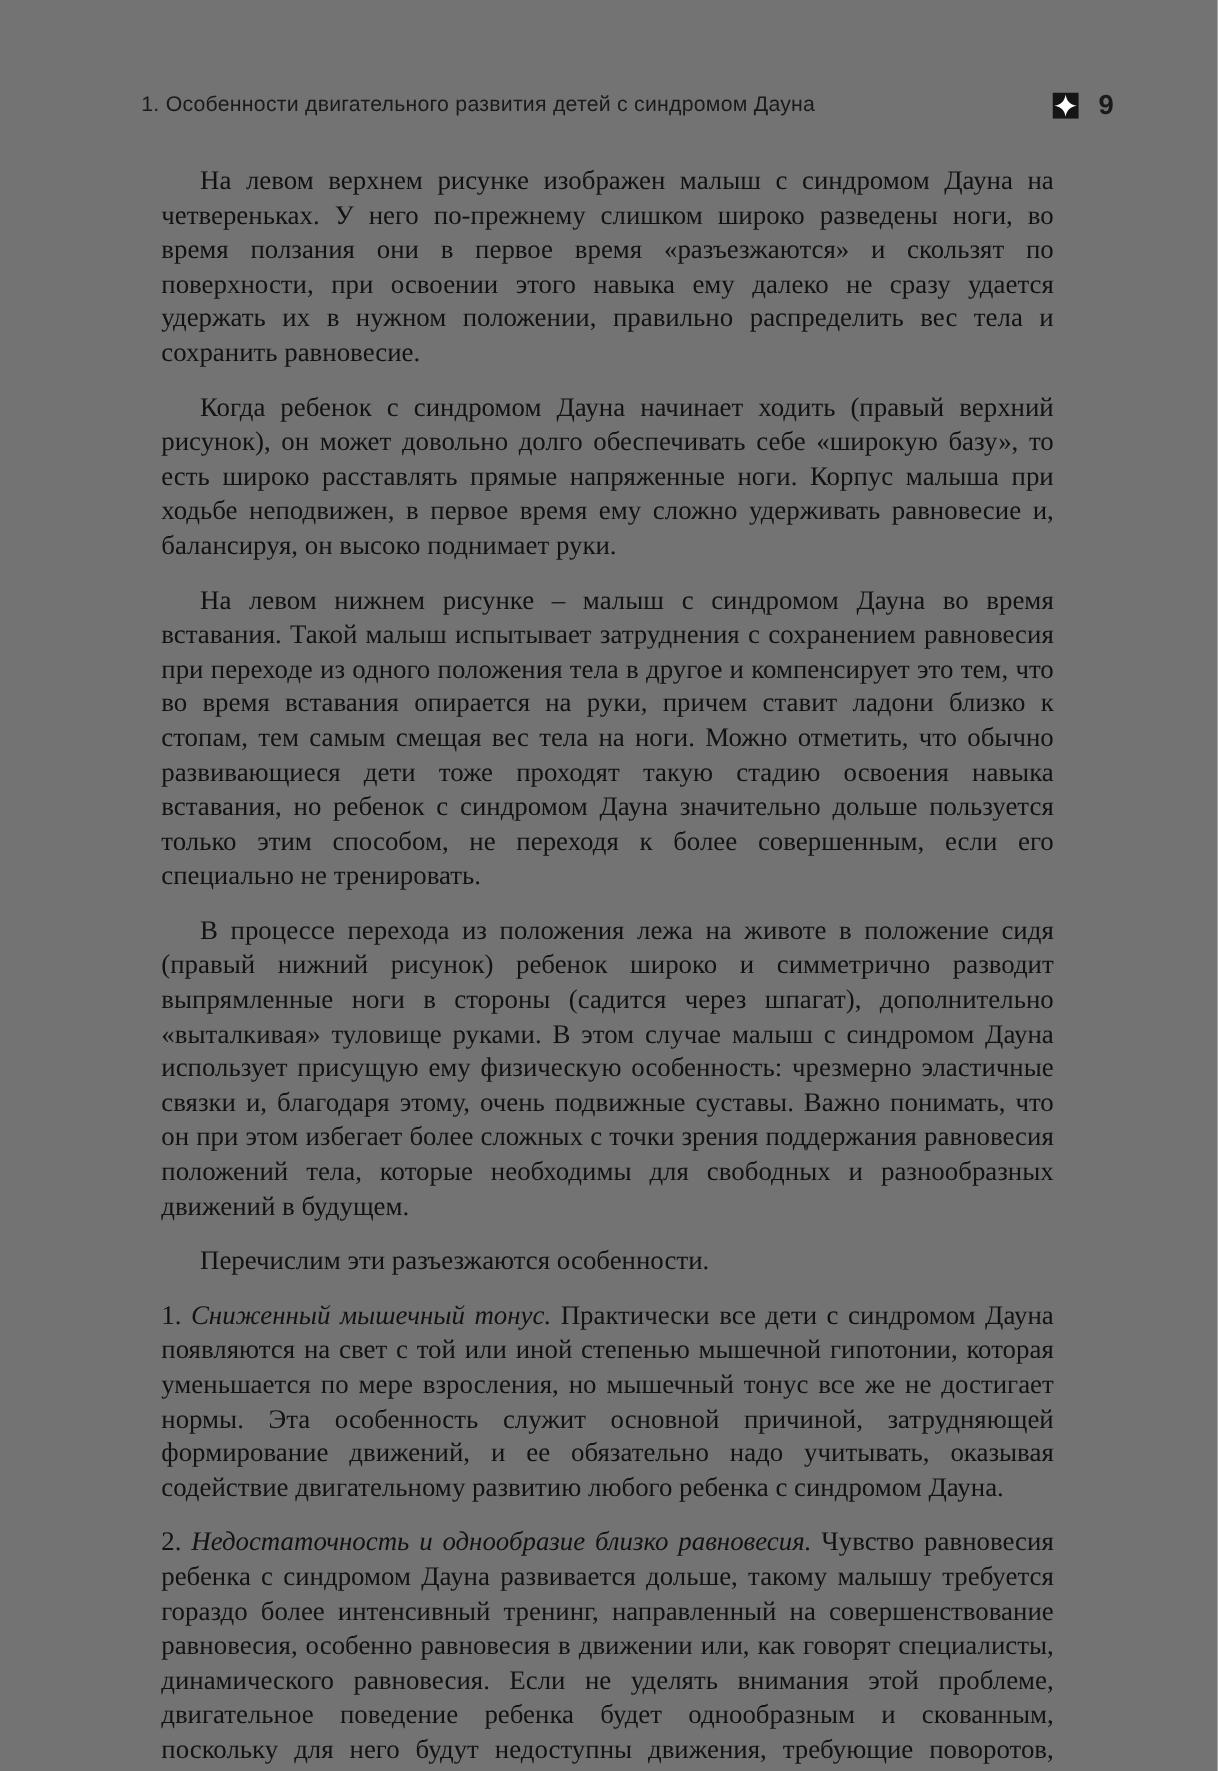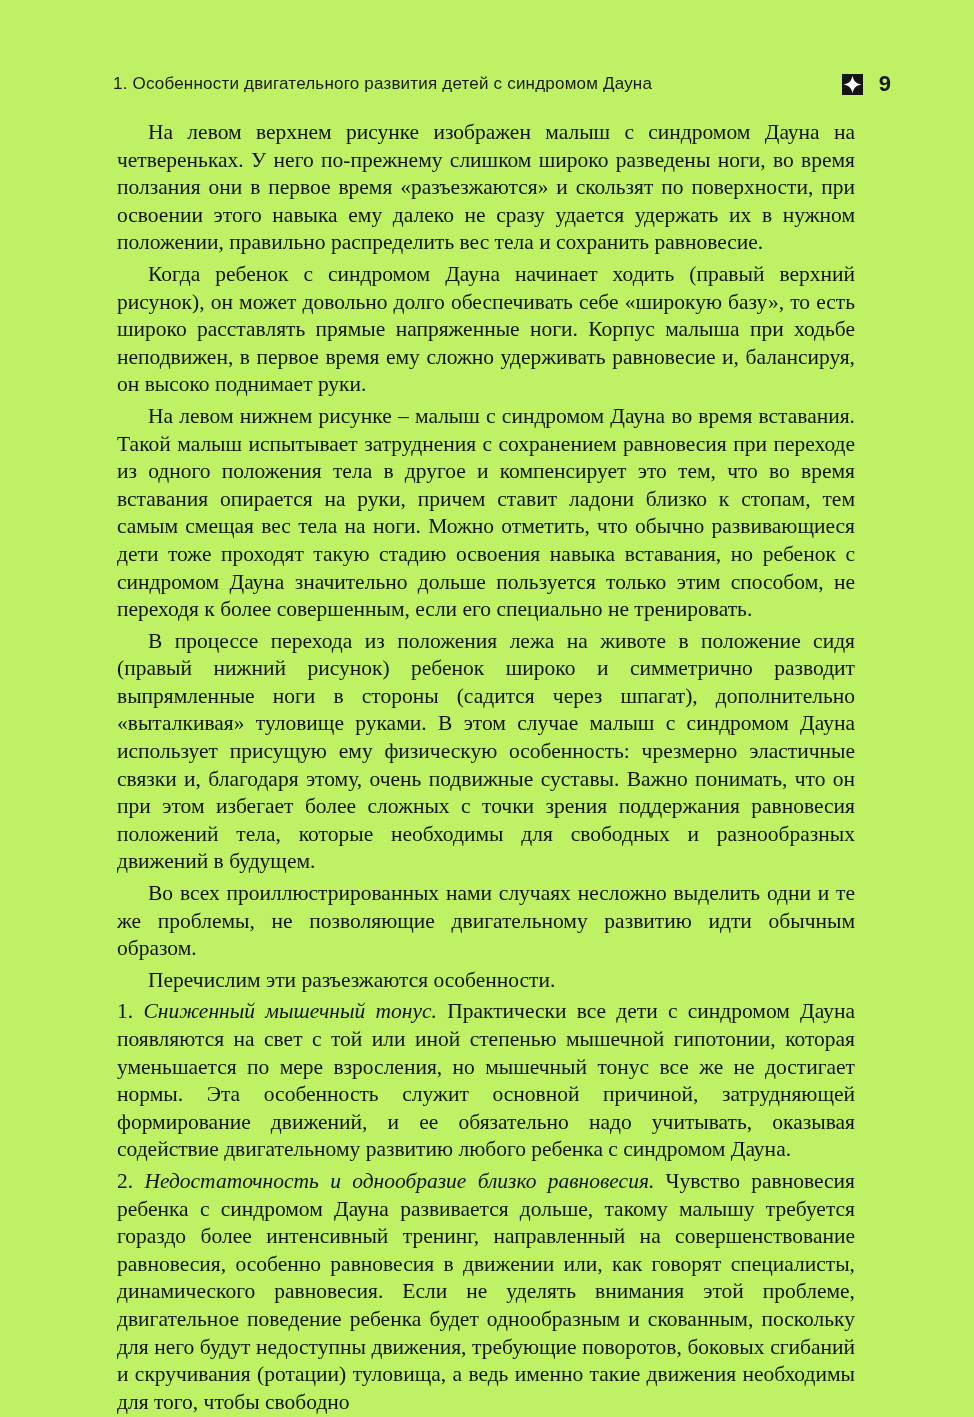--- a/index.html
+++ b/index.html
@@ -9,21 +9,21 @@
   body {
     width: 974px;
     height: 1417px;
     position: relative;
     background: #ffffff;
     overflow: hidden;
   }
   .page {
     position: absolute;
     inset: 0;
-    background: #bef264;
+    background: #737373;
   }
   .page-header {
     position: absolute;
     top: 72px;
     left: 113px;
     width: 778px;
     display: flex;
     align-items: center;
     justify-content: space-between;
     font-family: "Liberation Sans", sans-serif;
@@ -56,21 +56,21 @@
     width: 746px;
     font-family: "Liberation Serif", serif;
     font-size: 21.5px;
     line-height: 27.6px;
     color: #121212;
     text-align: justify;
     hyphens: auto;
     -webkit-hyphens: auto;
   }
   .content p {
-    margin: 4px;
+    margin: 16px;
     padding: 0;
     text-indent: 31px;
   }
   .list-item {
     text-indent: 0 !important;
     padding-left: 24px;
     font-family: Liberation Serif, serif;
   }
   .list-item .num {
     display: inline;
@@ -93,21 +93,20 @@
       </svg>
       <span class="page-number">9</span>
     </span>
   </div>
 
   <div class="content">
     <p>На левом верхнем рисунке изображен малыш с синдромом Дауна на четвереньках. У него по-прежнему слишком широко разведены ноги, во время ползания они в первое время «разъезжаются» и скользят по поверхности, при освоении этого навыка ему далеко не сразу удается удержать их в нужном положении, правильно распределить вес тела и сохранить равновесие.</p>
     <p>Когда ребенок с синдромом Дауна начинает ходить (правый верхний рисунок), он может довольно долго обеспечивать себе «широкую базу», то есть широко расставлять прямые напряженные ноги. Корпус малыша при ходьбе неподвижен, в первое время ему сложно удерживать равновесие и, балансируя, он высоко поднимает руки.</p>
     <p>На левом нижнем рисунке – малыш с синдромом Дауна во время вставания. Такой малыш испытывает затруднения с сохранением равновесия при переходе из одного положения тела в другое и компенсирует это тем, что во время вставания опирается на руки, причем ставит ладони близко к стопам, тем самым смещая вес тела на ноги. Можно отметить, что обычно развивающиеся дети тоже проходят такую стадию освоения навыка вставания, но ребенок с синдромом Дауна значительно дольше пользуется только этим способом, не переходя к более совершенным, если его специально не тренировать.</p>
     <p>В процессе перехода из положения лежа на животе в положение сидя (правый нижний рисунок) ребенок широко и симметрично разводит выпрямленные ноги в стороны (садится через шпагат), дополнительно «выталкивая» туловище руками. В этом случае малыш с синдромом Дауна использует присущую ему физическую особенность: чрезмерно эластичные связки и, благодаря этому, очень подвижные суставы. Важно понимать, что он при этом избегает более сложных с точки зрения поддержания равновесия положений тела, которые необходимы для свободных и разнообразных движений в будущем.</p>
-    <p>Во всех проиллюстрированных нами случаях несложно выделить одни и те же проблемы, не позволяющие двигательному развитию идти обычным образом.</p>
     <p>Перечислим эти разъезжаются особенности.</p>
 
     <p class="list-item">
       <span class="num">1.</span>
       <span class="lead">Сниженный мышечный тонус.</span>
       <span>Практически все дети с синдромом Дауна появляются на свет с той или иной степенью мышечной гипотонии, которая уменьшается по мере взросления, но мышечный тонус все же не достигает нормы. Эта особенность служит основной причиной, затрудняющей формирование движений, и ее обязательно надо учитывать, оказывая содействие двигательному развитию любого ребенка с синдромом Дауна.</span>
     </p>
 
     <p class="list-item">
       <span class="num">2.</span>

